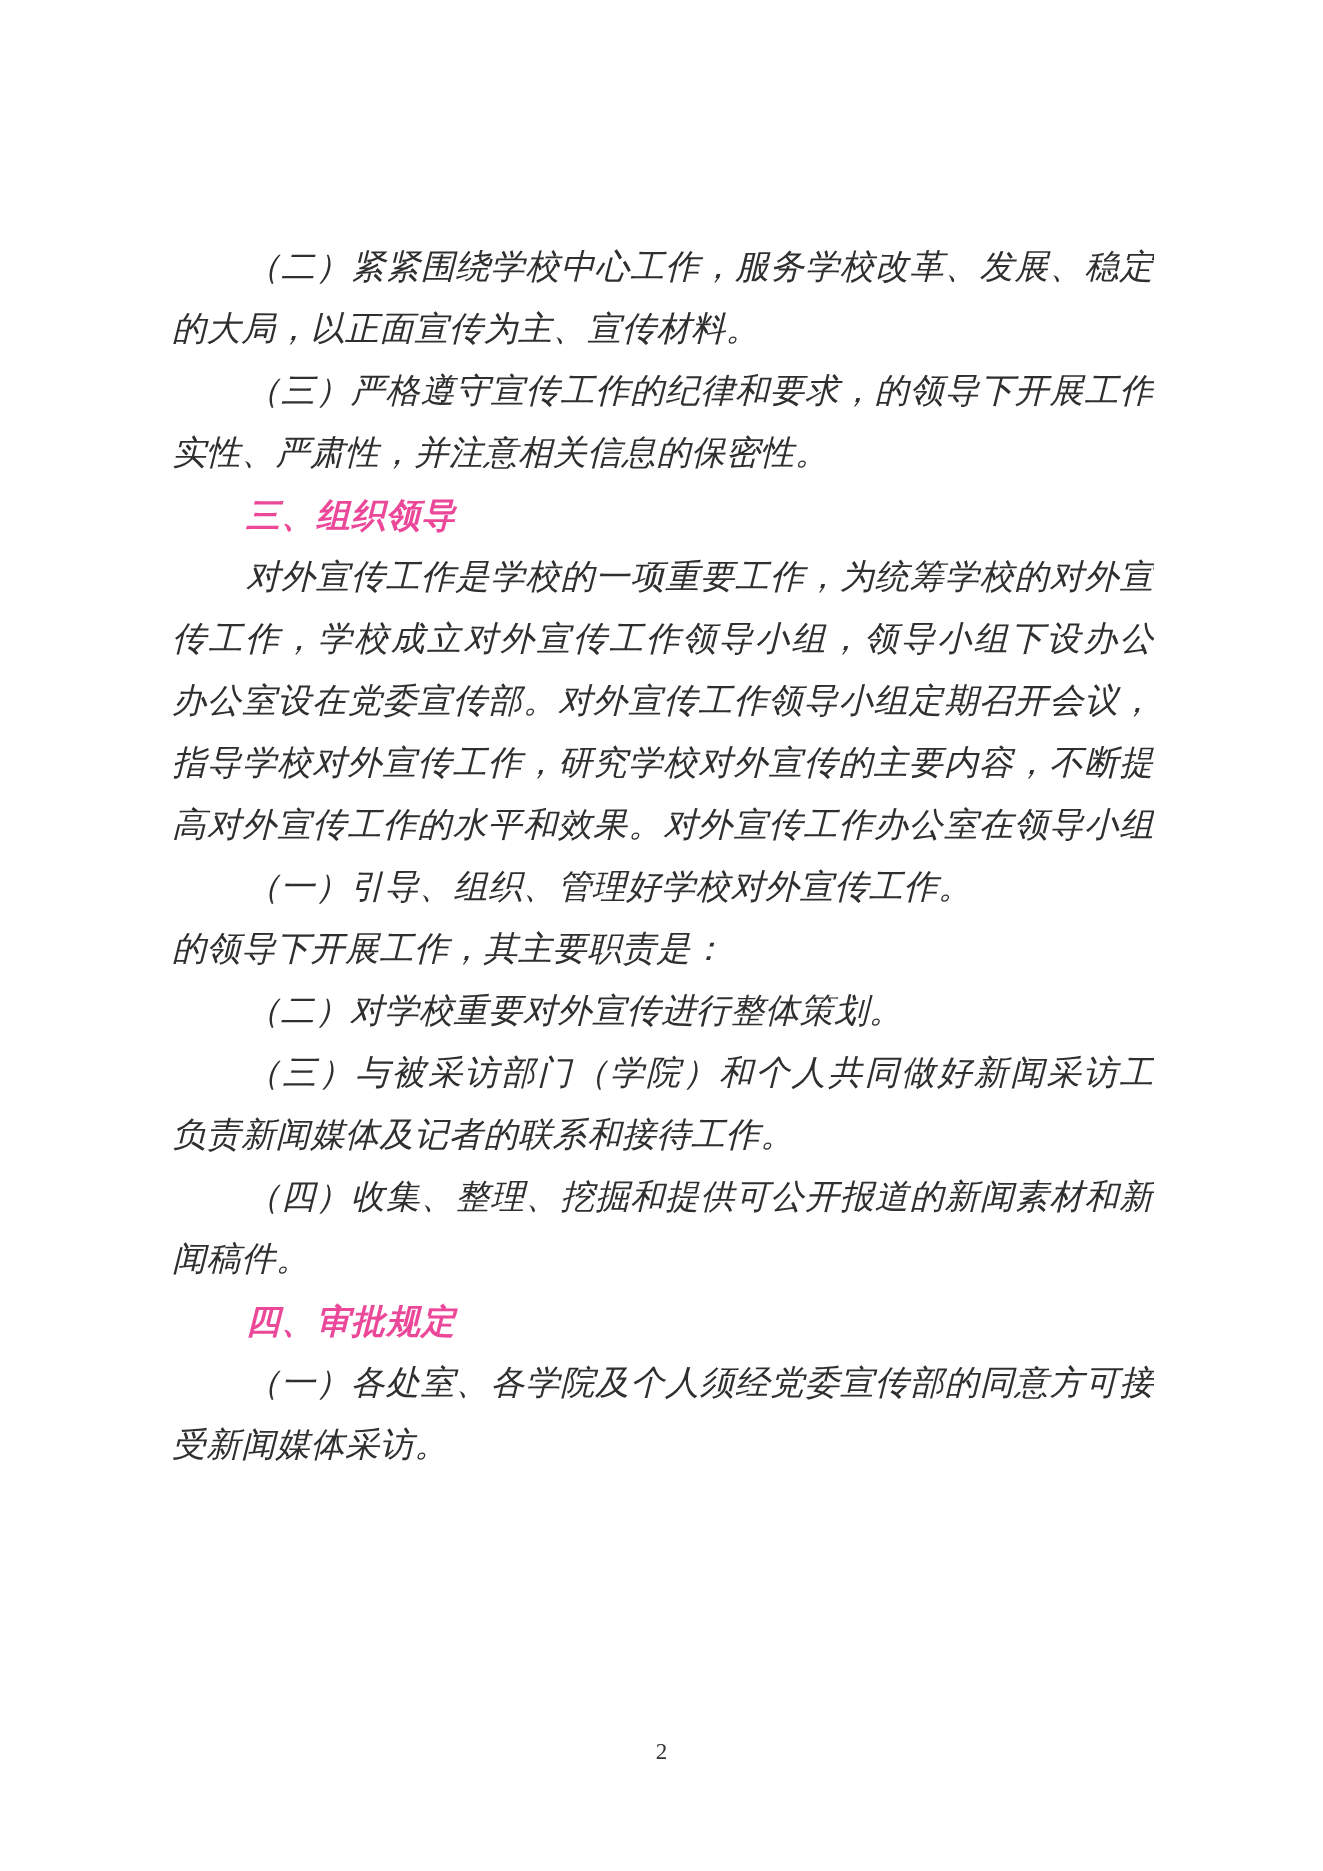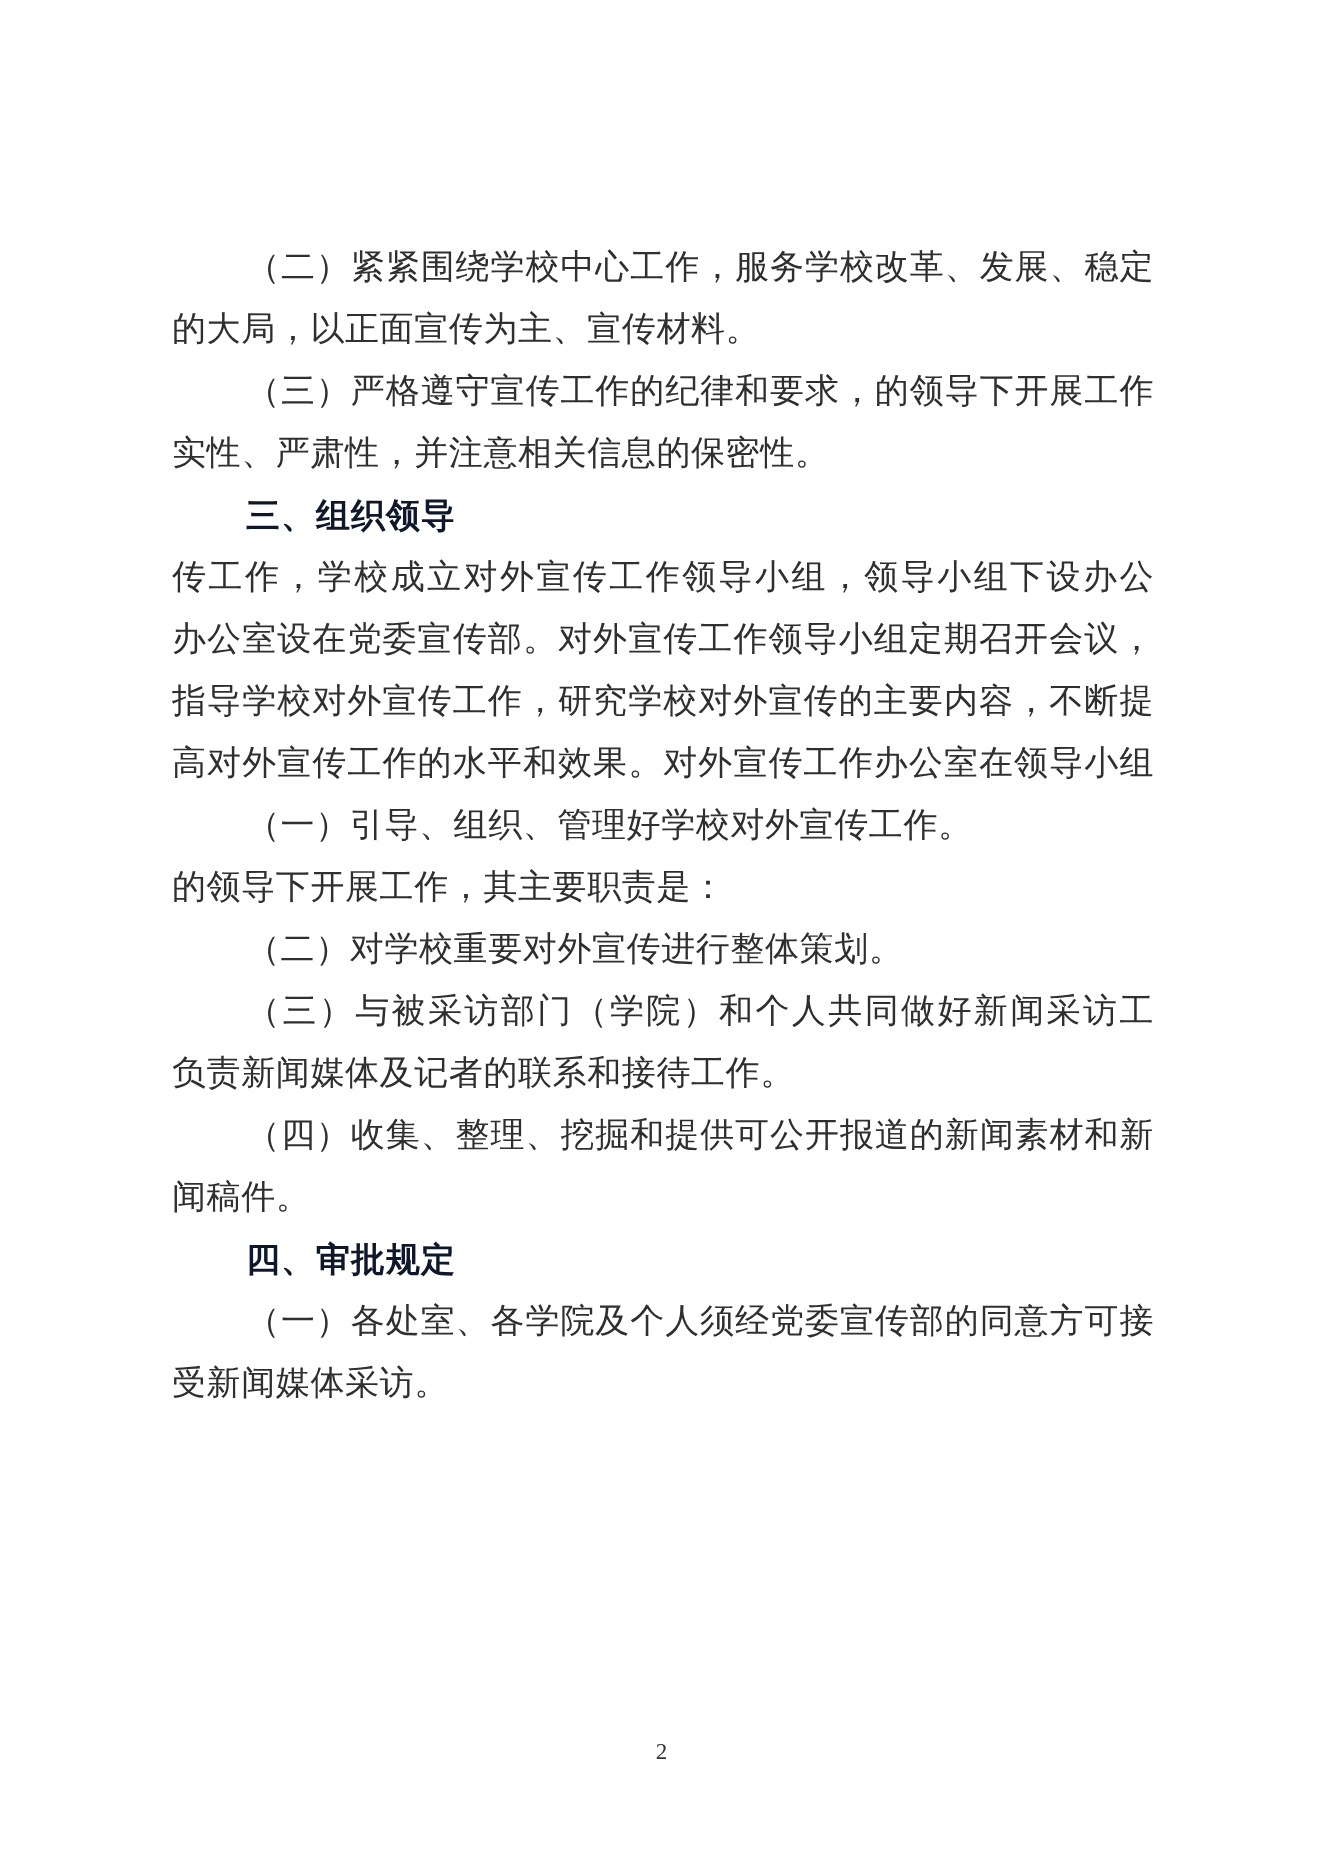--- a/index.html
+++ b/index.html
@@ -18,27 +18,28 @@
     top:236px;
     width:982px;
   }
   .line{
     height:62px;
     line-height:62px;
     font-size:34px;
     letter-spacing:0.6px;
     overflow:hidden;
     white-space:normal;
+    font-style:italic;
   }
   .line.indent{ text-indent:74px; }
   .line.justify{ text-align:justify; text-align-last:justify; }
   .line.heading{
     font-family:"DejaVu Sans", sans-serif;
     font-weight:700;
-    color:#0f172a;
+    color:#ec4899;
     letter-spacing:1px;
   }
   .pagenum{
     position:absolute;
     left:0;
     right:0;
     top:1734px;
     height:36px;
     line-height:36px;
     text-align:center;
@@ -50,20 +51,21 @@
 </head>
 <body>
 
 <div class="page">
   <div class="content">
       <div class="line indent justify">（二）紧紧围绕学校中心工作，服务学校改革、发展、稳定</div>
       <div class="line">的大局，以正面宣传为主、宣传材料。</div>
       <div class="line indent justify">（三）严格遵守宣传工作的纪律和要求，的领导下开展工作</div>
       <div class="line">实性、严肃性，并注意相关信息的保密性。</div>
       <div class="line heading indent">三、组织领导</div>
+      <div class="line indent justify">对外宣传工作是学校的一项重要工作，为统筹学校的对外宣</div>
       <div class="line justify">传工作，学校成立对外宣传工作领导小组，领导小组下设办公室，</div>
       <div class="line justify">办公室设在党委宣传部。对外宣传工作领导小组定期召开会议，</div>
       <div class="line justify">指导学校对外宣传工作，研究学校对外宣传的主要内容，不断提</div>
       <div class="line justify">高对外宣传工作的水平和效果。对外宣传工作办公室在领导小组</div>
       <div class="line indent">（一）引导、组织、管理好学校对外宣传工作。</div>
       <div class="line">的领导下开展工作，其主要职责是：</div>
       <div class="line indent">（二）对学校重要对外宣传进行整体策划。</div>
       <div class="line indent justify">（三）与被采访部门（学院）和个人共同做好新闻采访工作，</div>
       <div class="line">负责新闻媒体及记者的联系和接待工作。</div>
       <div class="line indent justify">（四）收集、整理、挖掘和提供可公开报道的新闻素材和新</div>

